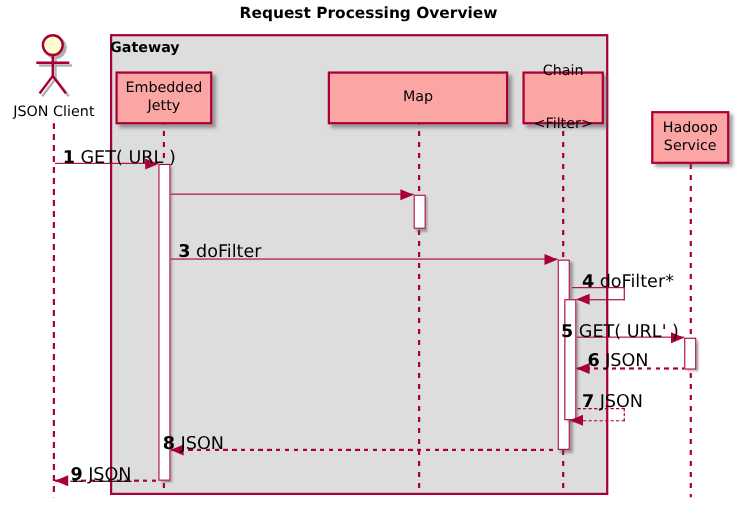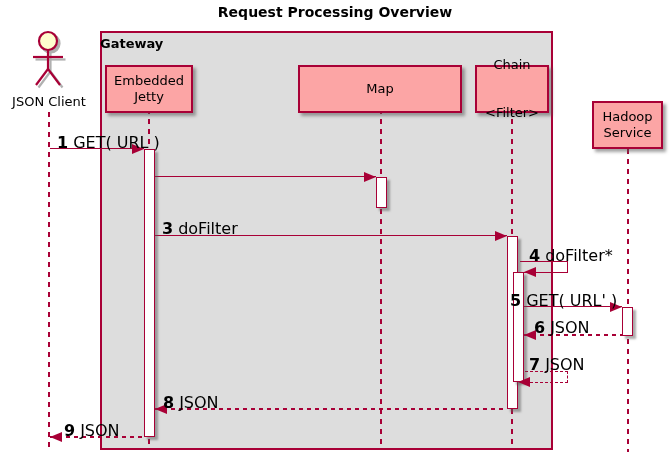--- a/index.html
+++ b/index.html
@@ -163,23 +163,23 @@
   </div>
 
   <div class="abs loop-dash" style="left:520px; top:371px; width:47px; height:10px;"></div>
   <div class="abs arr-l" style="left:518px; top:377px;"></div>
   <div class="abs msg-label" style="left:529px; top:355px;">
     <b>7</b><span>JSON</span>
   </div>
 
   <div class="abs mline-dash" style="left:155px; top:408px; width:352px;"></div>
   <div class="abs arr-l" style="left:155px; top:404px;"></div>
-  <div class="abs msg-label" style="left:163px; top:393px;">
+  <div class="abs msg-label" style="left:148px; top:393px;">
     <b>8</b><span>JSON</span>
   </div>
 
   <div class="abs mline-dash" style="left:50px; top:436px; width:94px;"></div>
   <div class="abs arr-l" style="left:50px; top:432px;"></div>
-  <div class="abs msg-label" style="left:64px; top:421px;">
+  <div class="abs msg-label" style="left:64px; top:421px;text-decoration:underline;">
     <b>9</b><span>JSON</span>
   </div>
 
 </div>
 
 </body></html>

